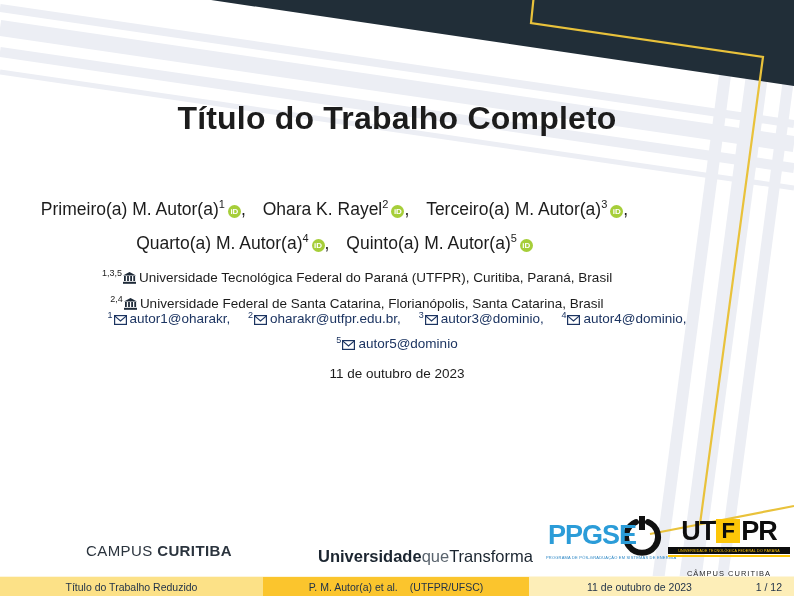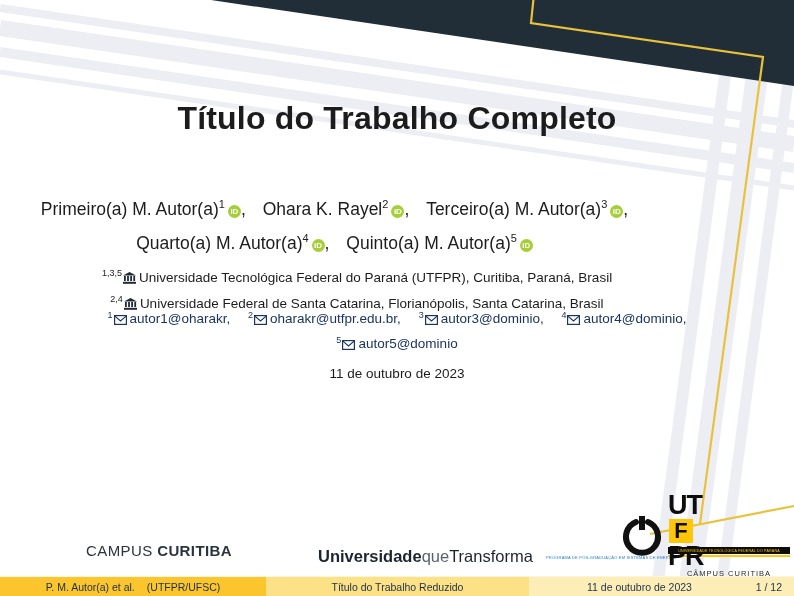--- a/index.html
+++ b/index.html
@@ -47,21 +47,21 @@
   .slogan .m{font-weight:500;}
 
   .ppgse{position:absolute;left:546px;top:518px;width:118px;height:52px;}
   .ppgse-word{position:absolute;left:2px;top:2px;font-size:27px;font-weight:800;
         color:#2b9cd8;letter-spacing:-1px;z-index:2;}
   .ppgse-power{position:absolute;left:76px;top:-2px;z-index:1;}
   .ppgse-sub{position:absolute;left:0px;top:37px;width:118px;font-size:4px;color:#2b86c5;
         text-align:center;letter-spacing:.2px;white-space:nowrap;}
 
   .utfpr{position:absolute;left:668px;top:516px;width:122px;}
-  .utfpr-row{display:flex;align-items:flex-start;justify-content:center;height:30px;flex-direction:column;}
+  .utfpr-row{display:flex;align-items:center;justify-content:center;height:30px;}
   .utfpr-ut,.utfpr-pr{font-size:27px;font-weight:800;color:#0d0d0d;letter-spacing:-1px;line-height:27px;}
   .utfpr-f{display:inline-block;width:24px;height:24px;background:#fdc608;color:#0d0d0d;
         font-size:22px;font-weight:800;line-height:24px;text-align:center;margin:0 1px;}
   .utfpr-bar{margin-top:1px;background:#0d0d0d;color:#fdc608;font-size:3.6px;
         text-align:center;padding:1.5px 0;letter-spacing:.2px;white-space:nowrap;}
   .utfpr-underline{height:2px;background:#fdc608;margin-top:1px;}
   .utfpr-campus{margin-top:12px;text-align:center;font-size:7.5px;color:#2a2a2a;letter-spacing:1px;}
 
   
   .footer{position:absolute;left:0;bottom:0;width:794px;height:19px;display:flex;
@@ -176,42 +176,43 @@
       <span class="b">Universidade</span><span class="l">que</span><span class="m">Transforma</span>
     </div>
 
     <div class="ppgse">
       <span class="ppgse-power">
         <svg width="40" height="40" viewBox="0 0 40 40">
           <path d="M14,6 A16,16 0 1 0 26,6" fill="none" stroke="#111" stroke-width="6" stroke-linecap="round"></path>
           <rect x="17" y="0" width="6" height="14" fill="#111"></rect>
         </svg>
       </span>
+      <span class="ppgse-word">PPGSE</span>
       <div class="ppgse-sub">PROGRAMA DE PÓS-GRADUAÇÃO EM SISTEMAS DE ENERGIA</div>
     </div>
 
     <div class="utfpr">
       <div class="utfpr-row">
         <span class="utfpr-ut">UT</span>
           <span class="utfpr-f">F</span>
           <span class="utfpr-pr">PR</span>
       </div>
       <div class="utfpr-bar">UNIVERSIDADE TECNOLÓGICA FEDERAL DO PARANÁ</div>
       <div class="utfpr-underline"></div>
       <div class="utfpr-campus">CÂMPUS CURITIBA</div>
     </div>
 
     <div class="footer">
+      <div class="foot-sec foot-mid">
+        <span>Título do Trabalho Reduzido</span>
+      </div>
       <div class="foot-sec foot-left">
         <span>P. M. Autor(a) et al.</span>
         <span>(UTFPR/UFSC)</span>
       </div>
-      <div class="foot-sec foot-mid">
-        <span>Título do Trabalho Reduzido</span>
-      </div>
       <div class="foot-sec foot-right">
         <span>11 de outubro de 2023</span>
         <span>1 / 12</span>
       </div>
     </div>
 
   </div>
 </div>
 
 </body></html>

